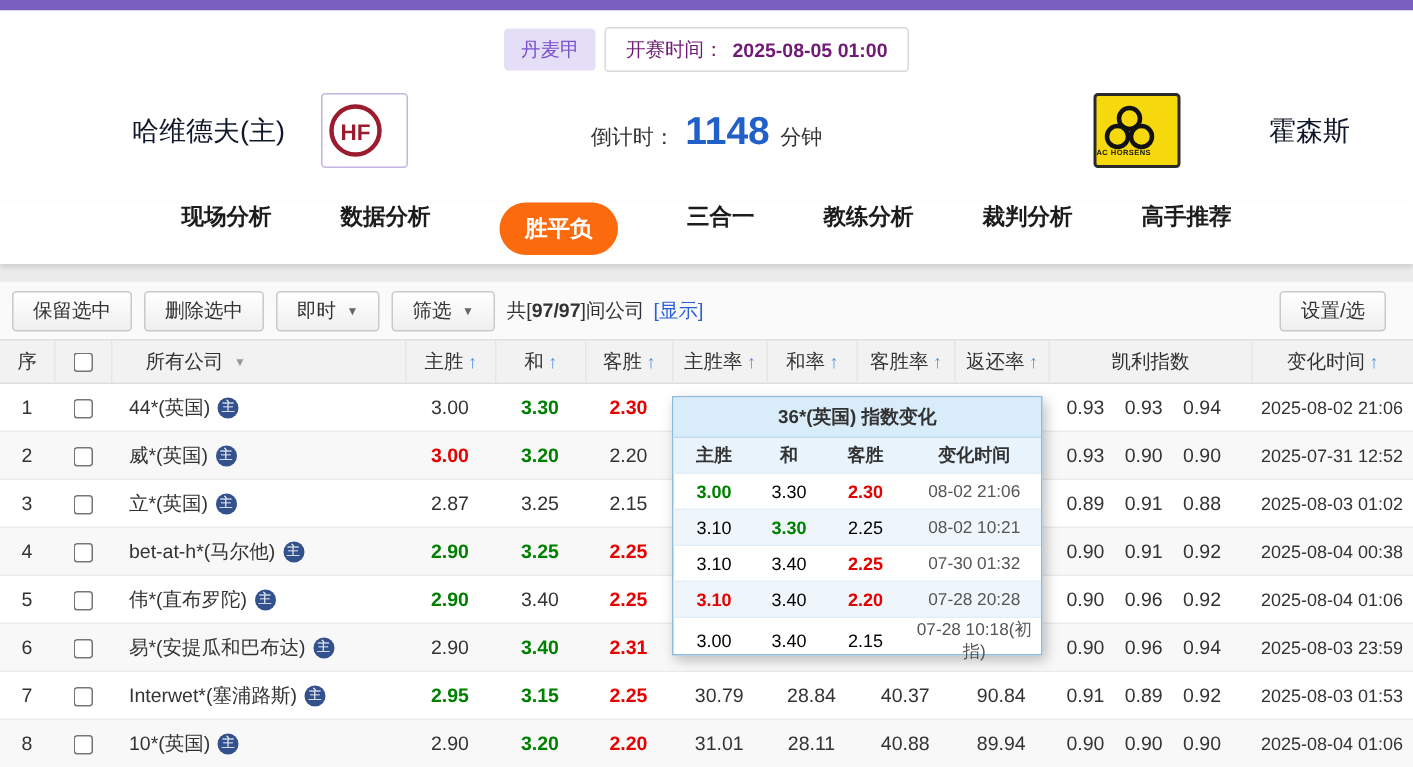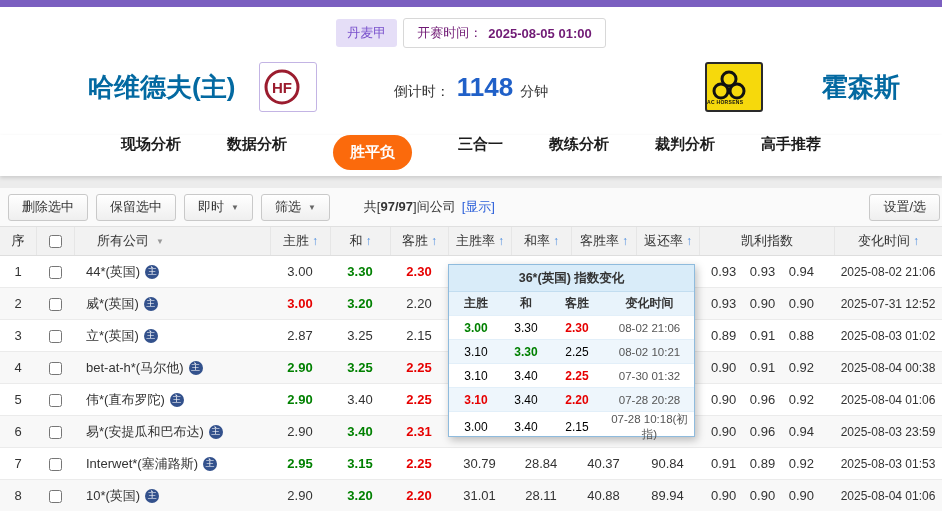--- a/index.html
+++ b/index.html
@@ -7,38 +7,38 @@
   .topbar{height:7px;background:#7b5fc0}
   .match-header{height:128px;background:#fff;position:relative}
   .meta-row{display:flex;justify-content:center;align-items:center;padding-top:11px}
   .league-badge{background:#e5def7;color:#7a52cc;font-size:13px;padding:5px 11px;border-radius:3px;margin-right:6px;cursor:pointer}
   .start-box{border:1px solid #d8d8d8;border-radius:3px;padding:5px 13px;font-size:13px;color:#701a75;display:flex;gap:6px;align-items:center;background:#fff}
   .start-time{font-weight:bold}
   .teams-row{display:grid;grid-template-columns:1fr auto 1fr;align-items:center;margin-top:14px}
   .team{display:flex;align-items:center}
   .team.home{justify-self:start;margin-left:88px;gap:24px}
   .team.away{justify-self:end;margin-right:42px;gap:59px}
-  .team-name{font-size:26px;font-weight:bold;color:#0369a1}
+  .team-name{font-size:18px;font-weight:normal;color:#0f172a}
   .logo-box{width:58px;height:50px;display:flex;align-items:flex-start;justify-content:center;border-radius:3px;flex-direction:column}
   .home-logo{background:#fff;border:1px solid #c3b4e4}
   .away-logo{background:#f6d90c;border:2px solid #2a2a2a}
   .away-logo-text{font-size:5px;color:#111;font-weight:bold;letter-spacing:.3px;margin-top:-2px}
   .countdown{display:flex;align-items:baseline;gap:7px;font-size:14px;color:#333}
   .countdown-value{font-size:26px;font-weight:bold;color:#2060c8}
   .nav{height:41px;background:#fff;display:flex;align-items:flex-start;justify-content:center;gap:46px;box-shadow:0 2px 4px rgba(0,0,0,.14);position:relative;z-index:2}
   .tab{font-size:15px;font-weight:bold;color:#1c1c1c;cursor:pointer;white-space:nowrap}
   .tab.active{background:#fb6a0c;color:#fff;padding:8px 17px;border-radius:18px}
   .gap-strip{height:12px;background:#ececec}
   .toolbar{height:38px;background:#fafafa;display:flex;align-items:center;padding:0 8px;position:relative;font-size:13px}
   .btn{height:27px;padding:0 13px;border:1px solid #c9c9c9;border-radius:3px;background:linear-gradient(#fff,#efefef);font-size:13px;color:#333;margin-right:8px;display:inline-flex;align-items:center;gap:7px;cursor:pointer;font-family:inherit}
   .caret{font-size:8px;color:#666}
-  .count{color:#333;margin-left:26px}
+  .count{color:#333;}
   .count b{font-weight:bold}
   .show-link{color:#2b5fd9;margin-left:6px;cursor:pointer;text-decoration:none}
-  .settings{position:absolute;right:2px;margin-right:0}
+  .settings{position:absolute;right:2px;margin-right:16px}
   .grid{display:grid;grid-template-columns:36px 38px 196px 60px 60px 58px 63px 60px 65px 63px 135px 108px;align-items:center}
   .thead{height:30px;background:#f2f2f2;border-top:1px solid #e0e0e0;border-bottom:1px solid #dedede;font-size:13px;color:#333}
   .th{display:flex;align-items:center;justify-content:center;gap:3px;height:100%;border-left:1px solid #e6e6e6;cursor:pointer}
   .th:first-child{border-left:none}
   .th.c-company{justify-content:flex-start;padding-left:22px}
   .sort{color:#4f8fe0;font-weight:bold;font-size:12px}
   .filter-caret{font-size:8px;color:#999;margin-left:4px}
   .row{height:32px;border-bottom:1px solid #ebebeb;font-size:13px;color:#333;background:#fff}
   .tbody .row:nth-child(even){background:#f8f8f8}
   .td{text-align:center}
@@ -106,22 +106,22 @@
   <span class="tab active">胜平负</span>
   <span class="tab">三合一</span>
   <span class="tab">教练分析</span>
   <span class="tab">裁判分析</span>
   <span class="tab">高手推荐</span>
 </div>
 
 <div class="gap-strip"></div>
 
 <div class="toolbar">
+  <button class="btn">保留选中</button>
   <button class="btn">删除选中</button>
-  <button class="btn">保留选中</button>
   <button class="btn">
     <span>即时</span>
     <span class="caret">▼</span>
   </button>
   <button class="btn">
     <span>筛选</span>
     <span class="caret">▼</span>
   </button>
   <span class="count"><span>共[</span><b>97/97</b><span>]间公司</span></span>
   <a class="show-link">[显示]</a>

